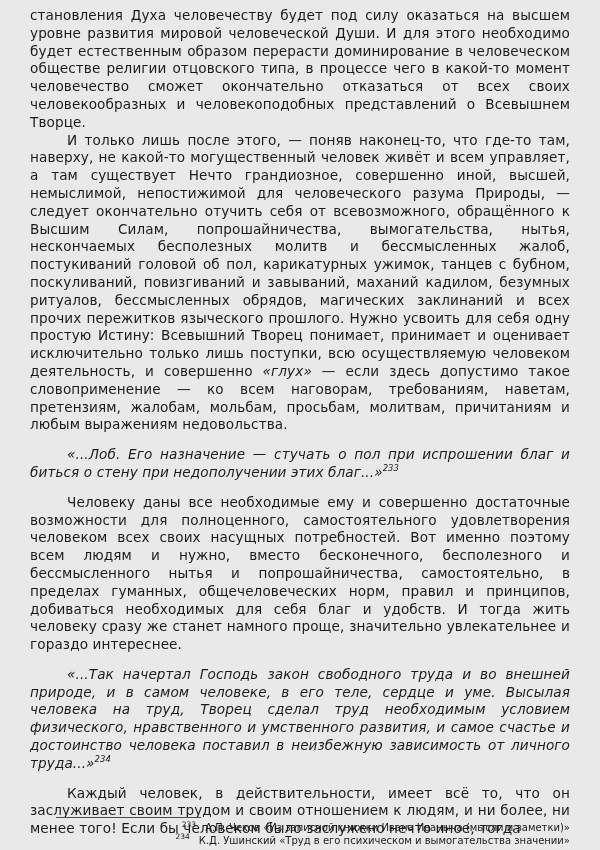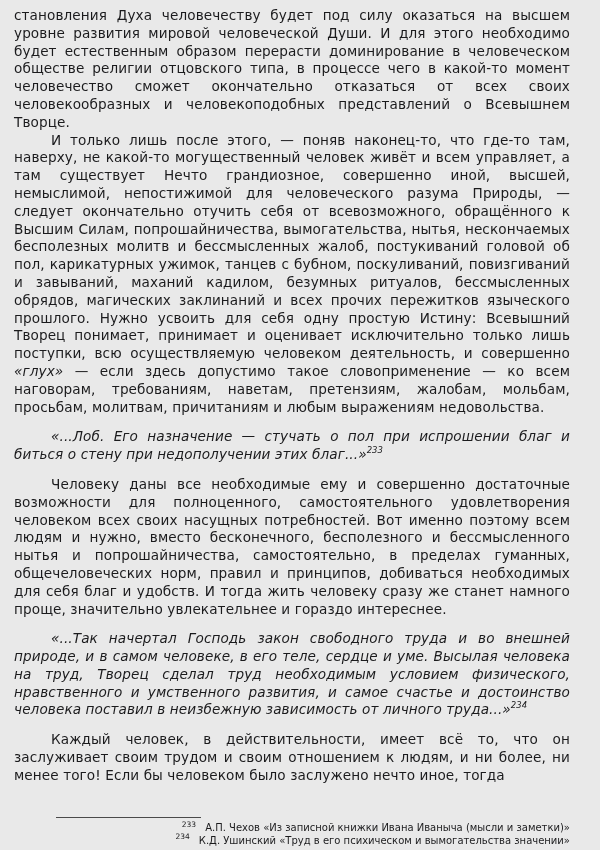--- a/index.html
+++ b/index.html
@@ -9,21 +9,21 @@
   body {
     width: 600px;
     height: 850px;
     background: #e9e9e9;
     color: #1b1b1d;
     font-family: "DejaVu Sans", "Liberation Sans", sans-serif;
     overflow: hidden;
     position: relative;
   }
   .page {
-    padding: 7px 30px 0 14px;
+    padding: 7px 30px 0 30px;
   }
   p.para {
     margin: 0;
     font-size: 13.6px;
     line-height: 17.8px;
     text-align: justify;
     letter-spacing: 0.1px;
   }
   p.indent {
     text-indent: 37px;

